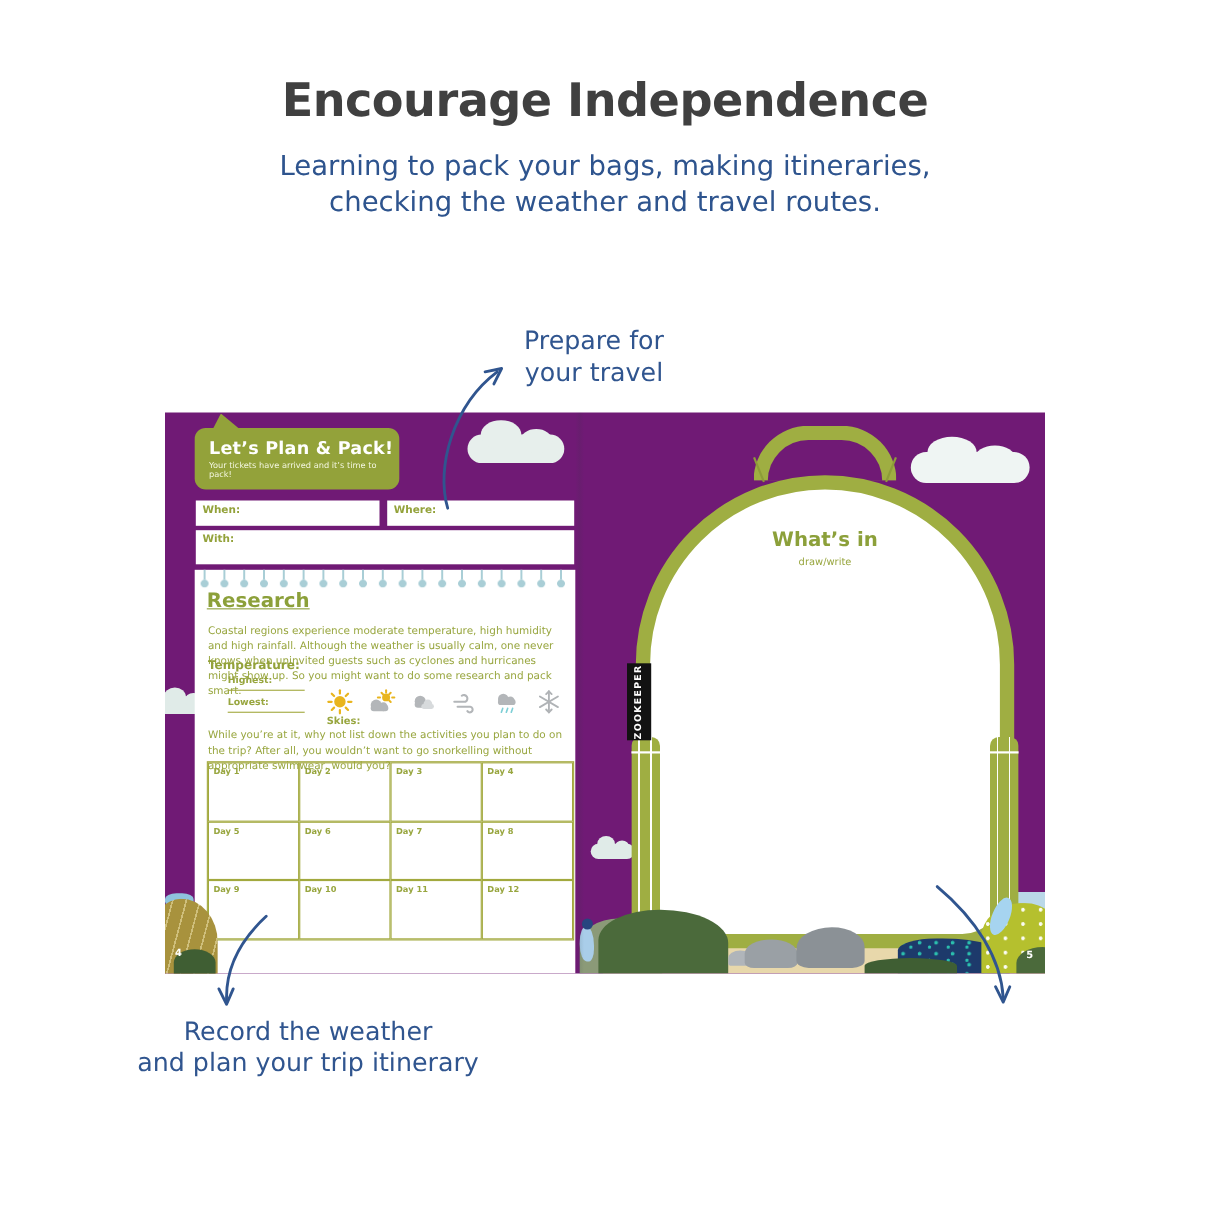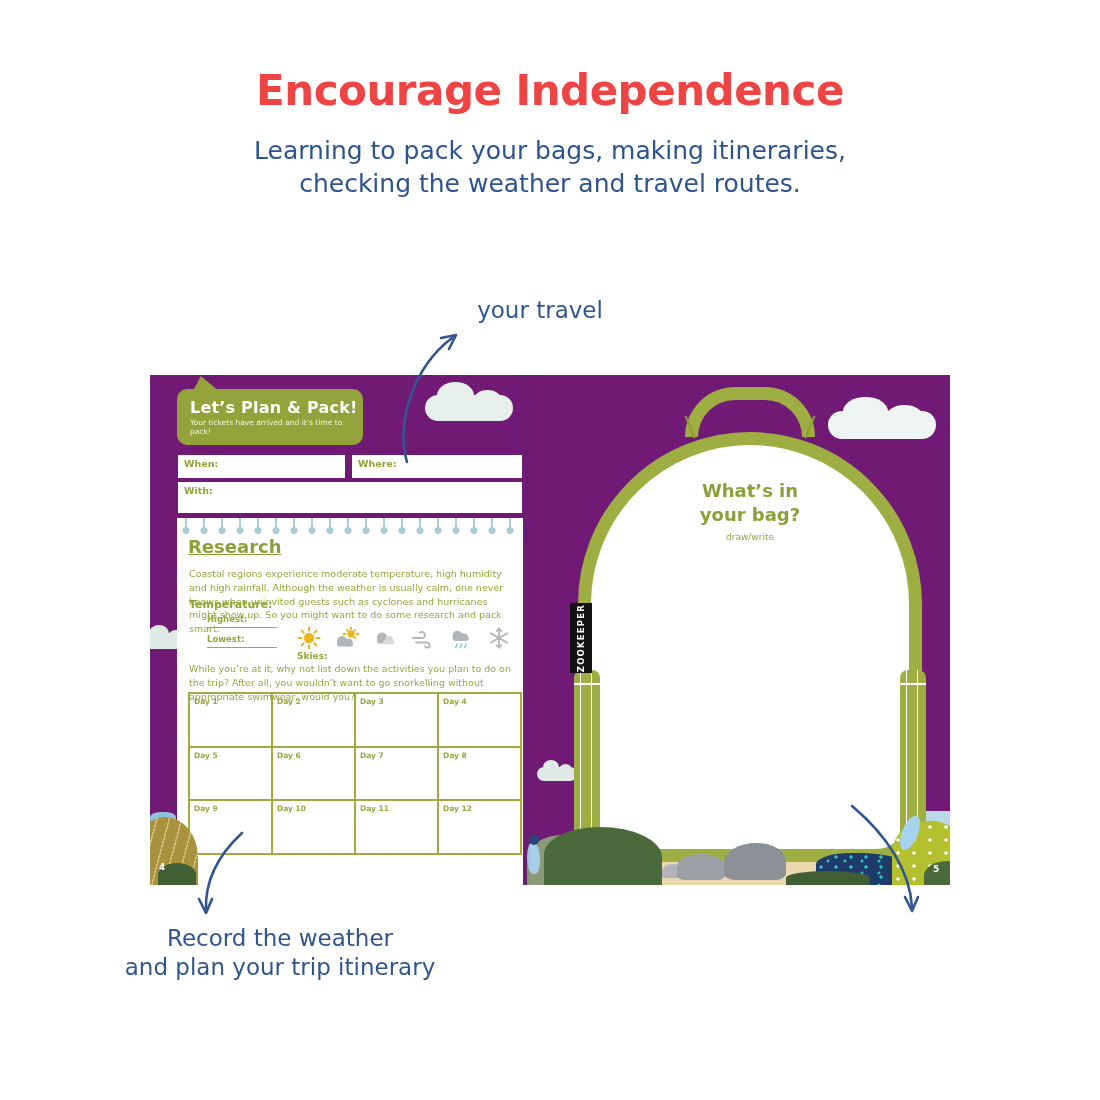--- a/index.html
+++ b/index.html
@@ -2,21 +2,21 @@
 <html><head>
 <meta charset="utf-8">
 <style>
   html,body{margin:0;padding:0;background:#fff;}
   .canvas{position:relative;width:1100px;height:1100px;background:#ffffff;
           font-family:"DejaVu Sans", sans-serif;overflow:hidden;}
   .abs{position:absolute;}
 
   
   .title{left:0;top:66px;width:1100px;text-align:center;font-size:42px;font-weight:bold;
-         color:#ef4444;letter-spacing:-.5px;}
+         color:#404040;letter-spacing:-.5px;}
   .subtitle{left:0;top:134px;width:1100px;text-align:center;font-size:25px;color:#2e548e;line-height:1.32;}
 
   
   .callout{color:#30558f;font-size:23px;line-height:1.28;text-align:center;}
 
   
   .spread{left:150px;top:375px;width:800px;height:510px;background:#701a75;overflow:hidden;}
   .seam{left:373px;top:0;width:8px;height:510px;z-index:7;
         background:linear-gradient(to right,rgba(40,60,60,0),rgba(40,60,60,.10),rgba(40,60,60,0));}
 
@@ -122,20 +122,21 @@
 
 <div class="canvas">
 
   <div class="abs title">Encourage Independence</div>
   <div class="abs subtitle">
     <div>Learning to pack your bags, making itineraries,</div>
     <div>checking the weather and travel routes.</div>
   </div>
 
   <div class="abs callout" style="left:455px;top:296px;width:170px;">
+    <div>Prepare for</div>
     <div>your travel</div>
   </div>
 
   <div class="abs spread">
 
     <div class="abs cloud" style="left:275px;top:20px;width:88px;height:26px;background:#e7efec;"></div>
     <div class="abs cloud" style="left:678px;top:36px;width:108px;height:28px;background:#eff5f3;"></div>
     <div class="abs cloud" style="left:387px;top:392px;width:40px;height:14px;background:#e0ebe8;"></div>
     <div class="abs cloud" style="left:-8px;top:258px;width:48px;height:16px;background:#e0ebe8;"></div>
 
@@ -284,21 +285,20 @@
 
     <div class="abs bag-handle"></div>
     <div class="abs bag-conn" style="left:539px;top:40px;transform:rotate(-22deg);"></div>
     <div class="abs bag-conn" style="left:659px;top:40px;transform:rotate(22deg);"></div>
     <div class="abs bag-body"></div>
     <div class="abs bag-strap" style="left:424px;top:295px;"></div>
     <div class="abs bag-strap" style="left:750px;top:295px;"></div>
 
     <div class="abs bag-prompt">
       <div class="l">What’s in</div>
-      <div class="l">your bag?</div>
       <div class="s">draw/write</div>
     </div>
 
     <div class="abs brand-tag">
       <span>ZOOKEEPER</span>
     </div>
 
     <div class="abs water"></div>
     <div class="abs sand"></div>
     <div class="abs mound-lt"></div>

